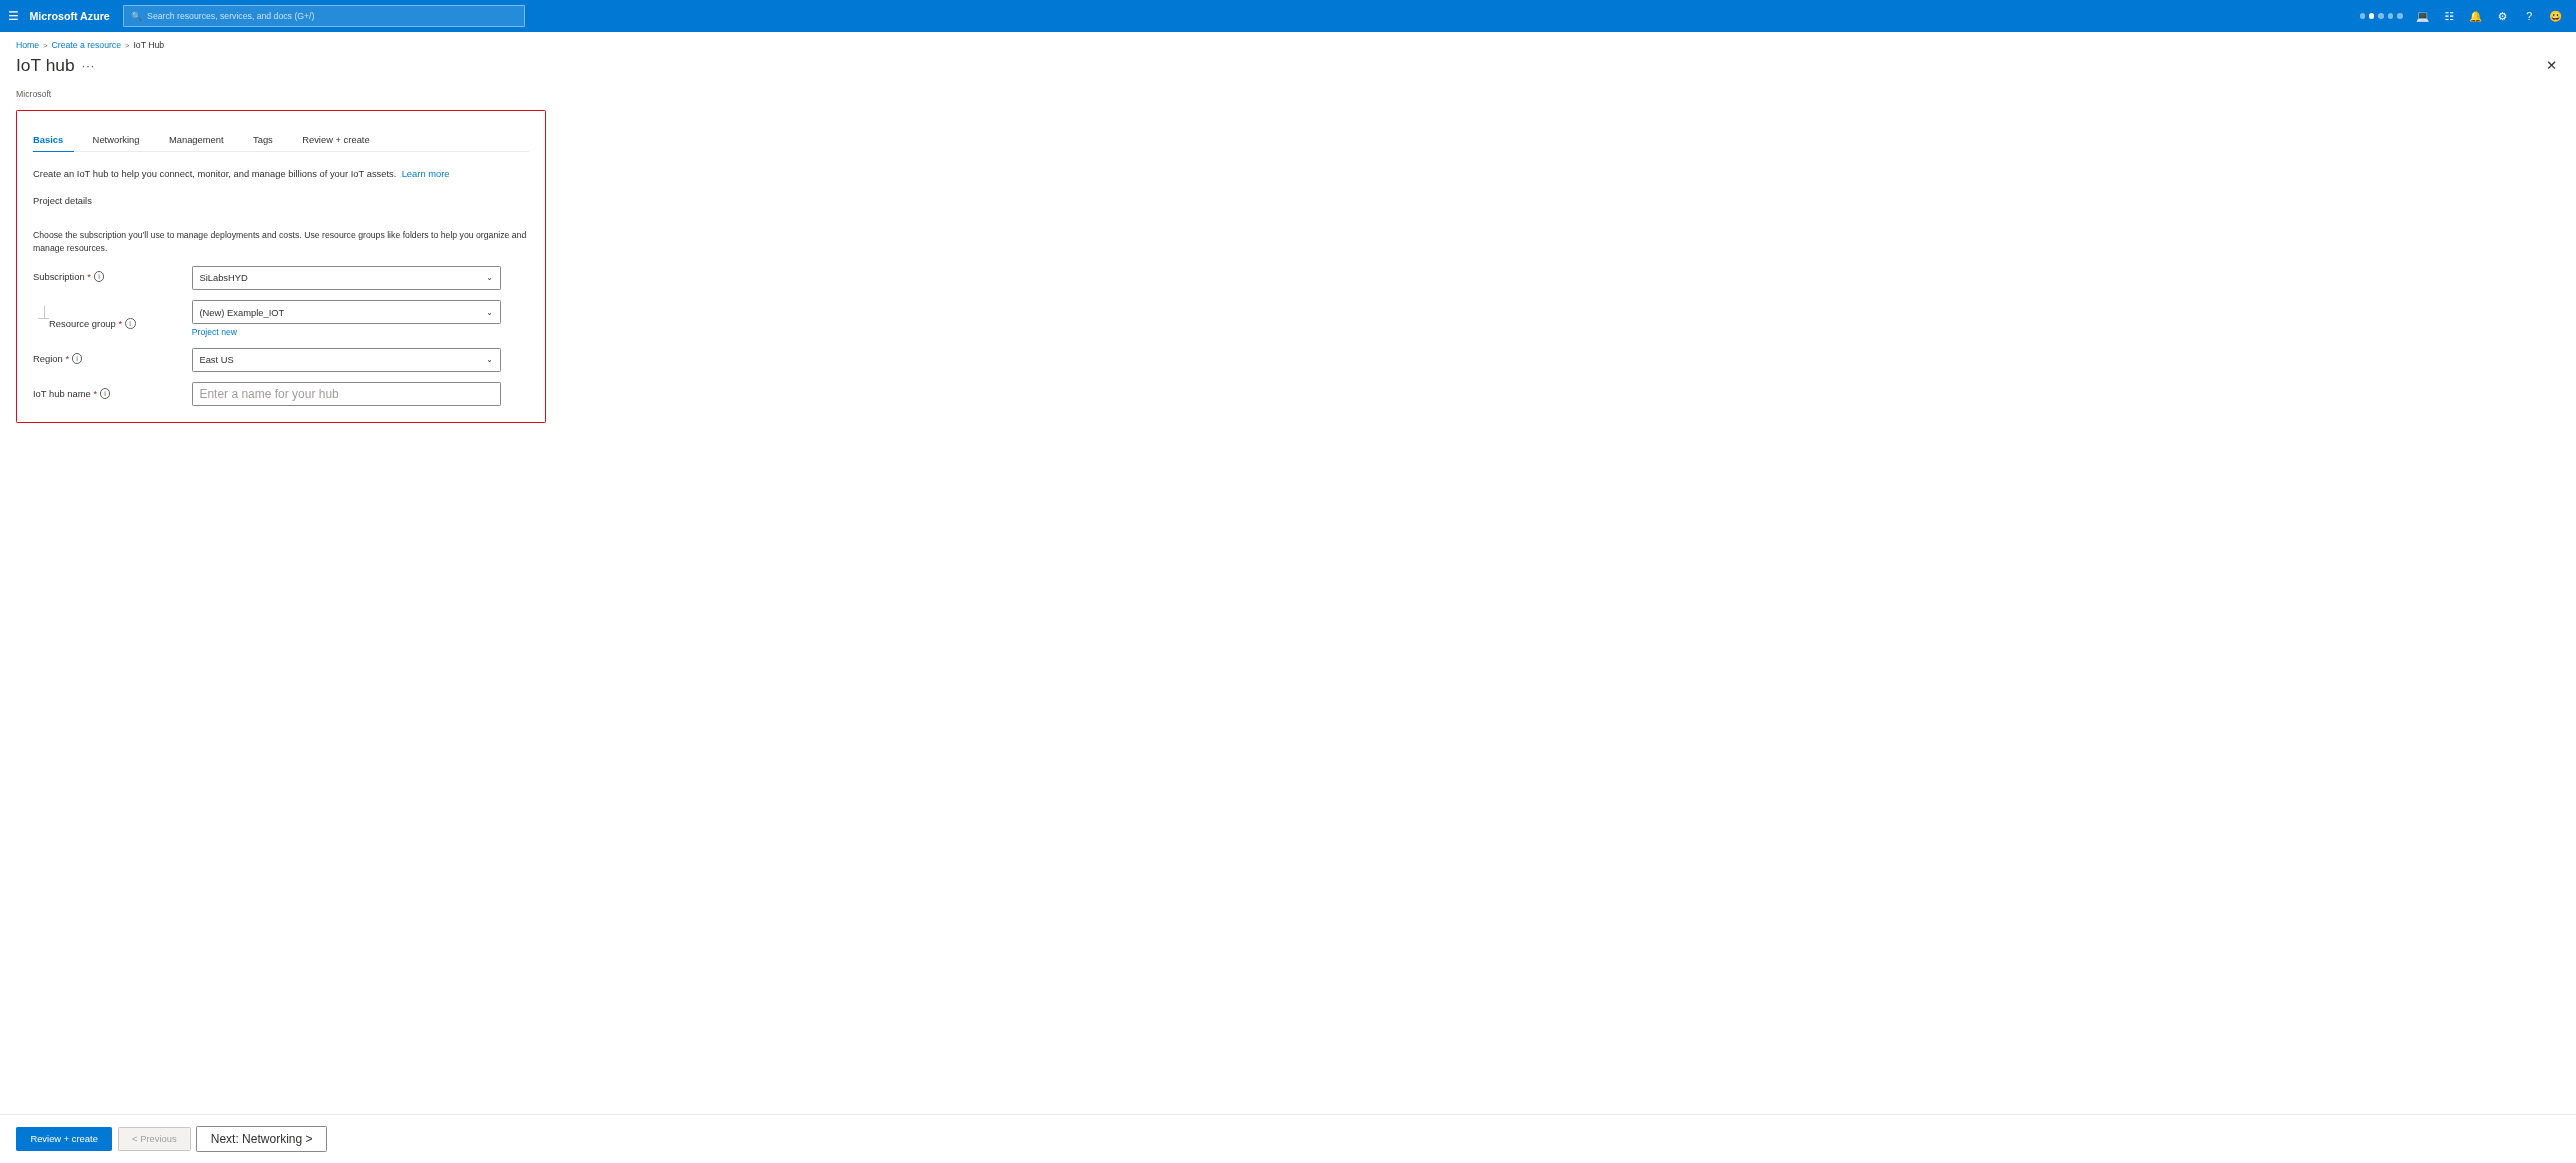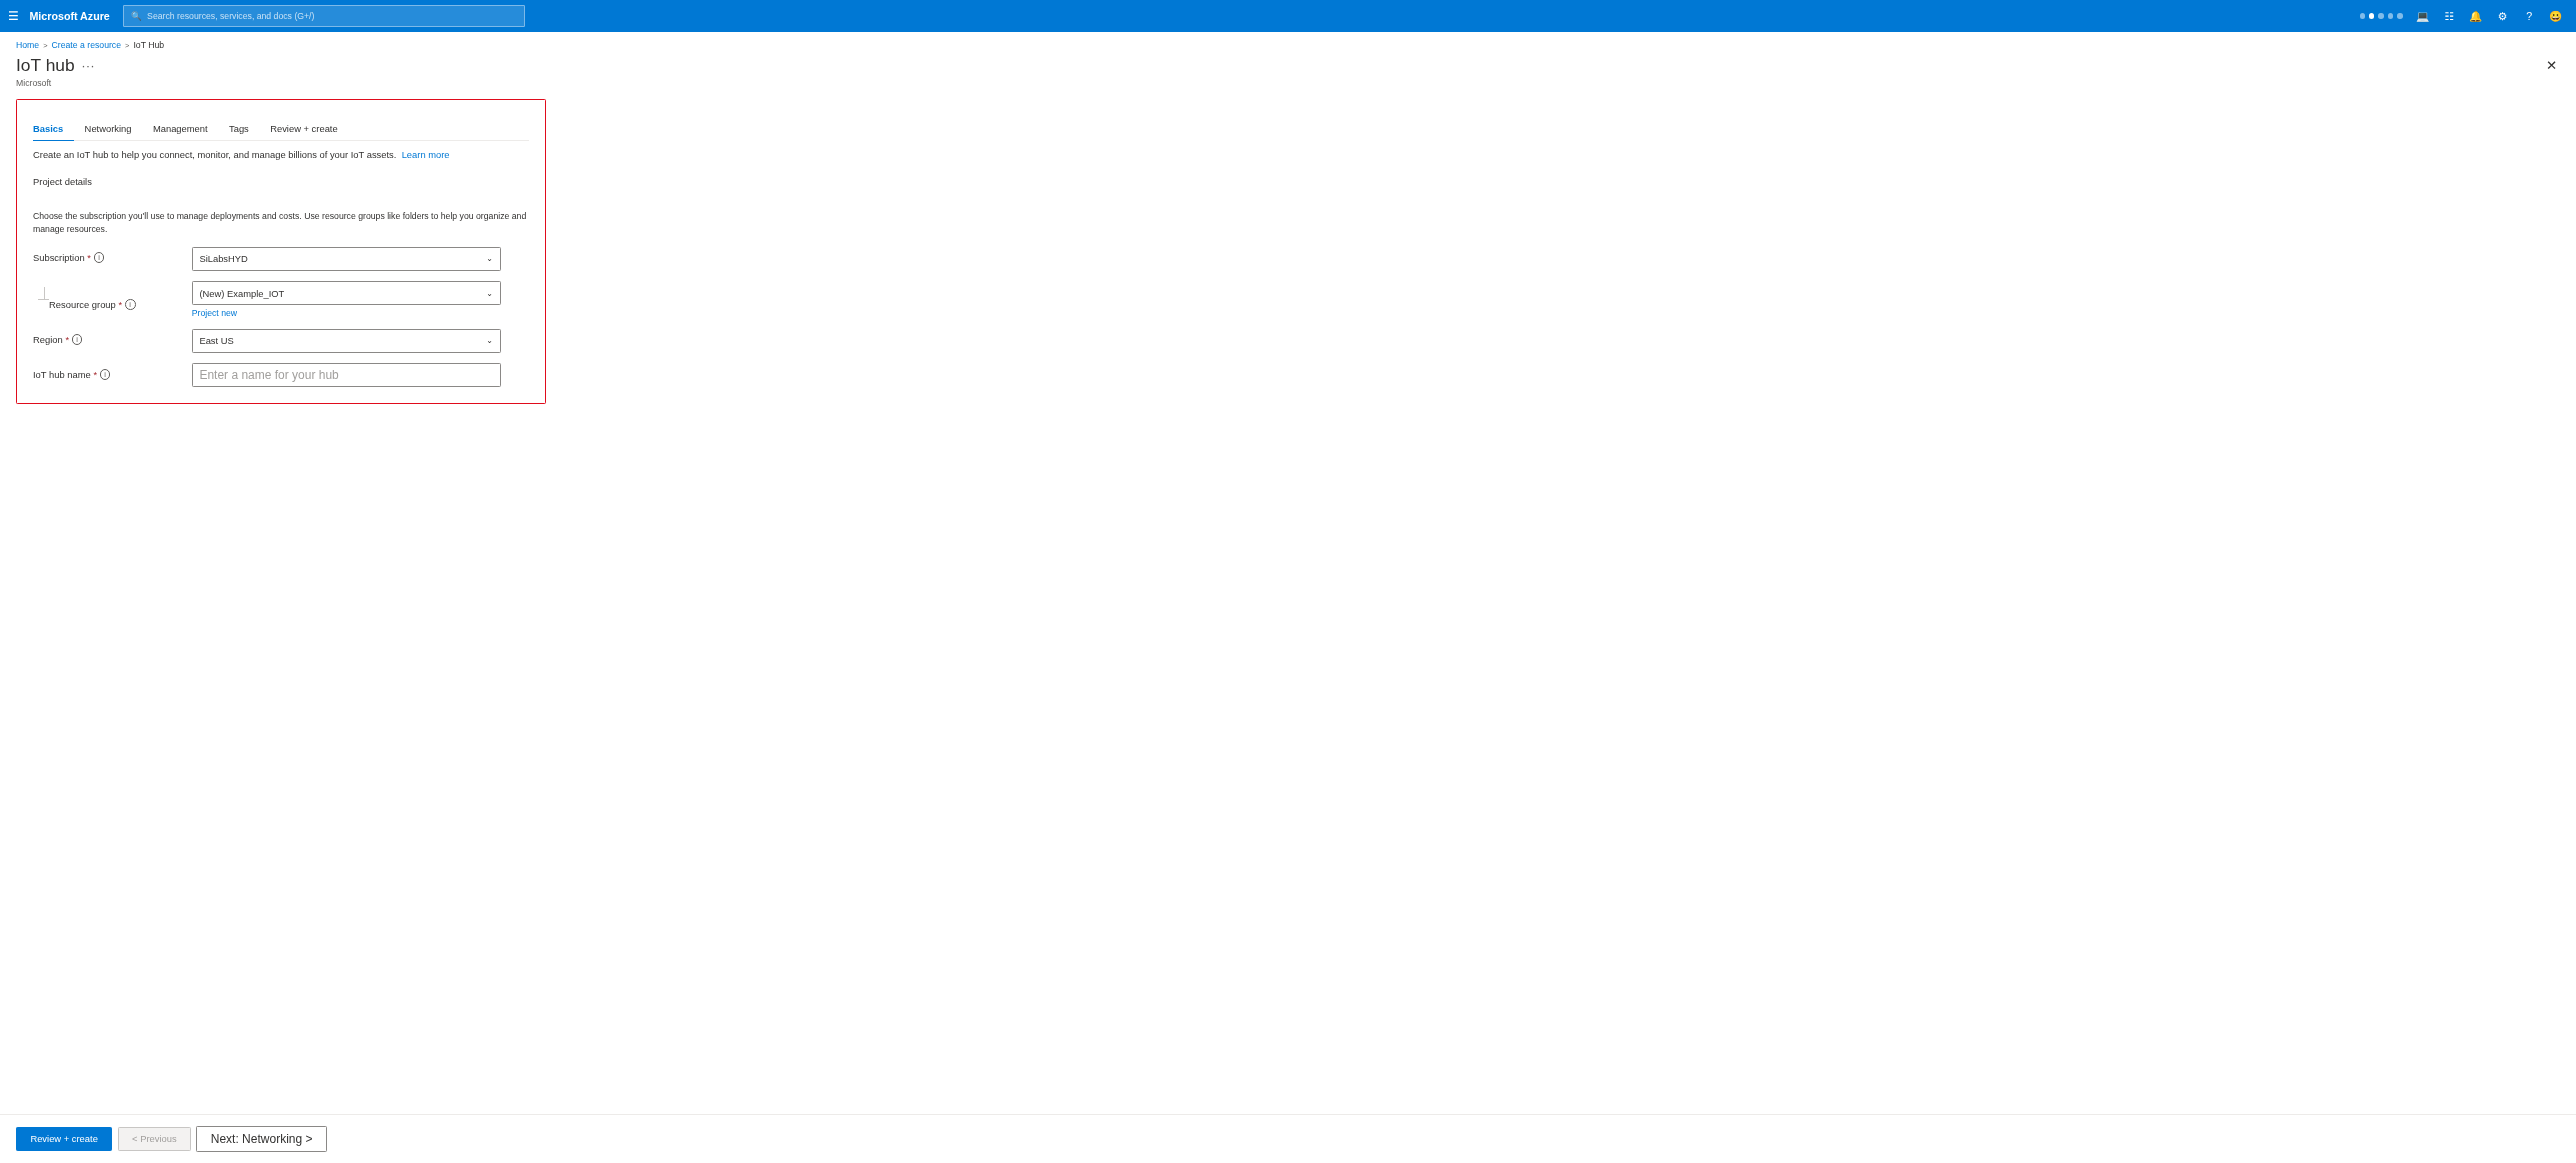--- a/index.html
+++ b/index.html
@@ -104,21 +104,21 @@
       color: #323130;
     }
     .page-ellipsis {
       font-size: 13.4px;
       cursor: pointer;
       color: #605e5c;
     }
     .page-subtitle {
       font-size: 8.7px;
       color: #605e5c;
-      margin-top: 2px;
+      margin-top: 13px;
     }
     .close-btn {
       font-size: 13.4px;
       cursor: pointer;
       color: #323130;
       padding: 2.7px;
     }
 
     
     .form-panel {
@@ -127,22 +127,22 @@
       border-radius: 1.3px;
       background: white;
       padding: 16px;
       max-width: 530px;
     }
 
     
     .tabs {
       display: flex;
       border-bottom: 0.7px solid #edebe9;
-      margin-bottom: 7px;
-      gap: 0;
+      margin-bottom: 15px;
+      gap: 8px;
     }
     .tab {
       padding: 6.7px 10.7px;
       cursor: pointer;
       font-size: 9.4px;
       color: #323130;
       position: relative;
       white-space: nowrap;
     }
     .tab.active {

